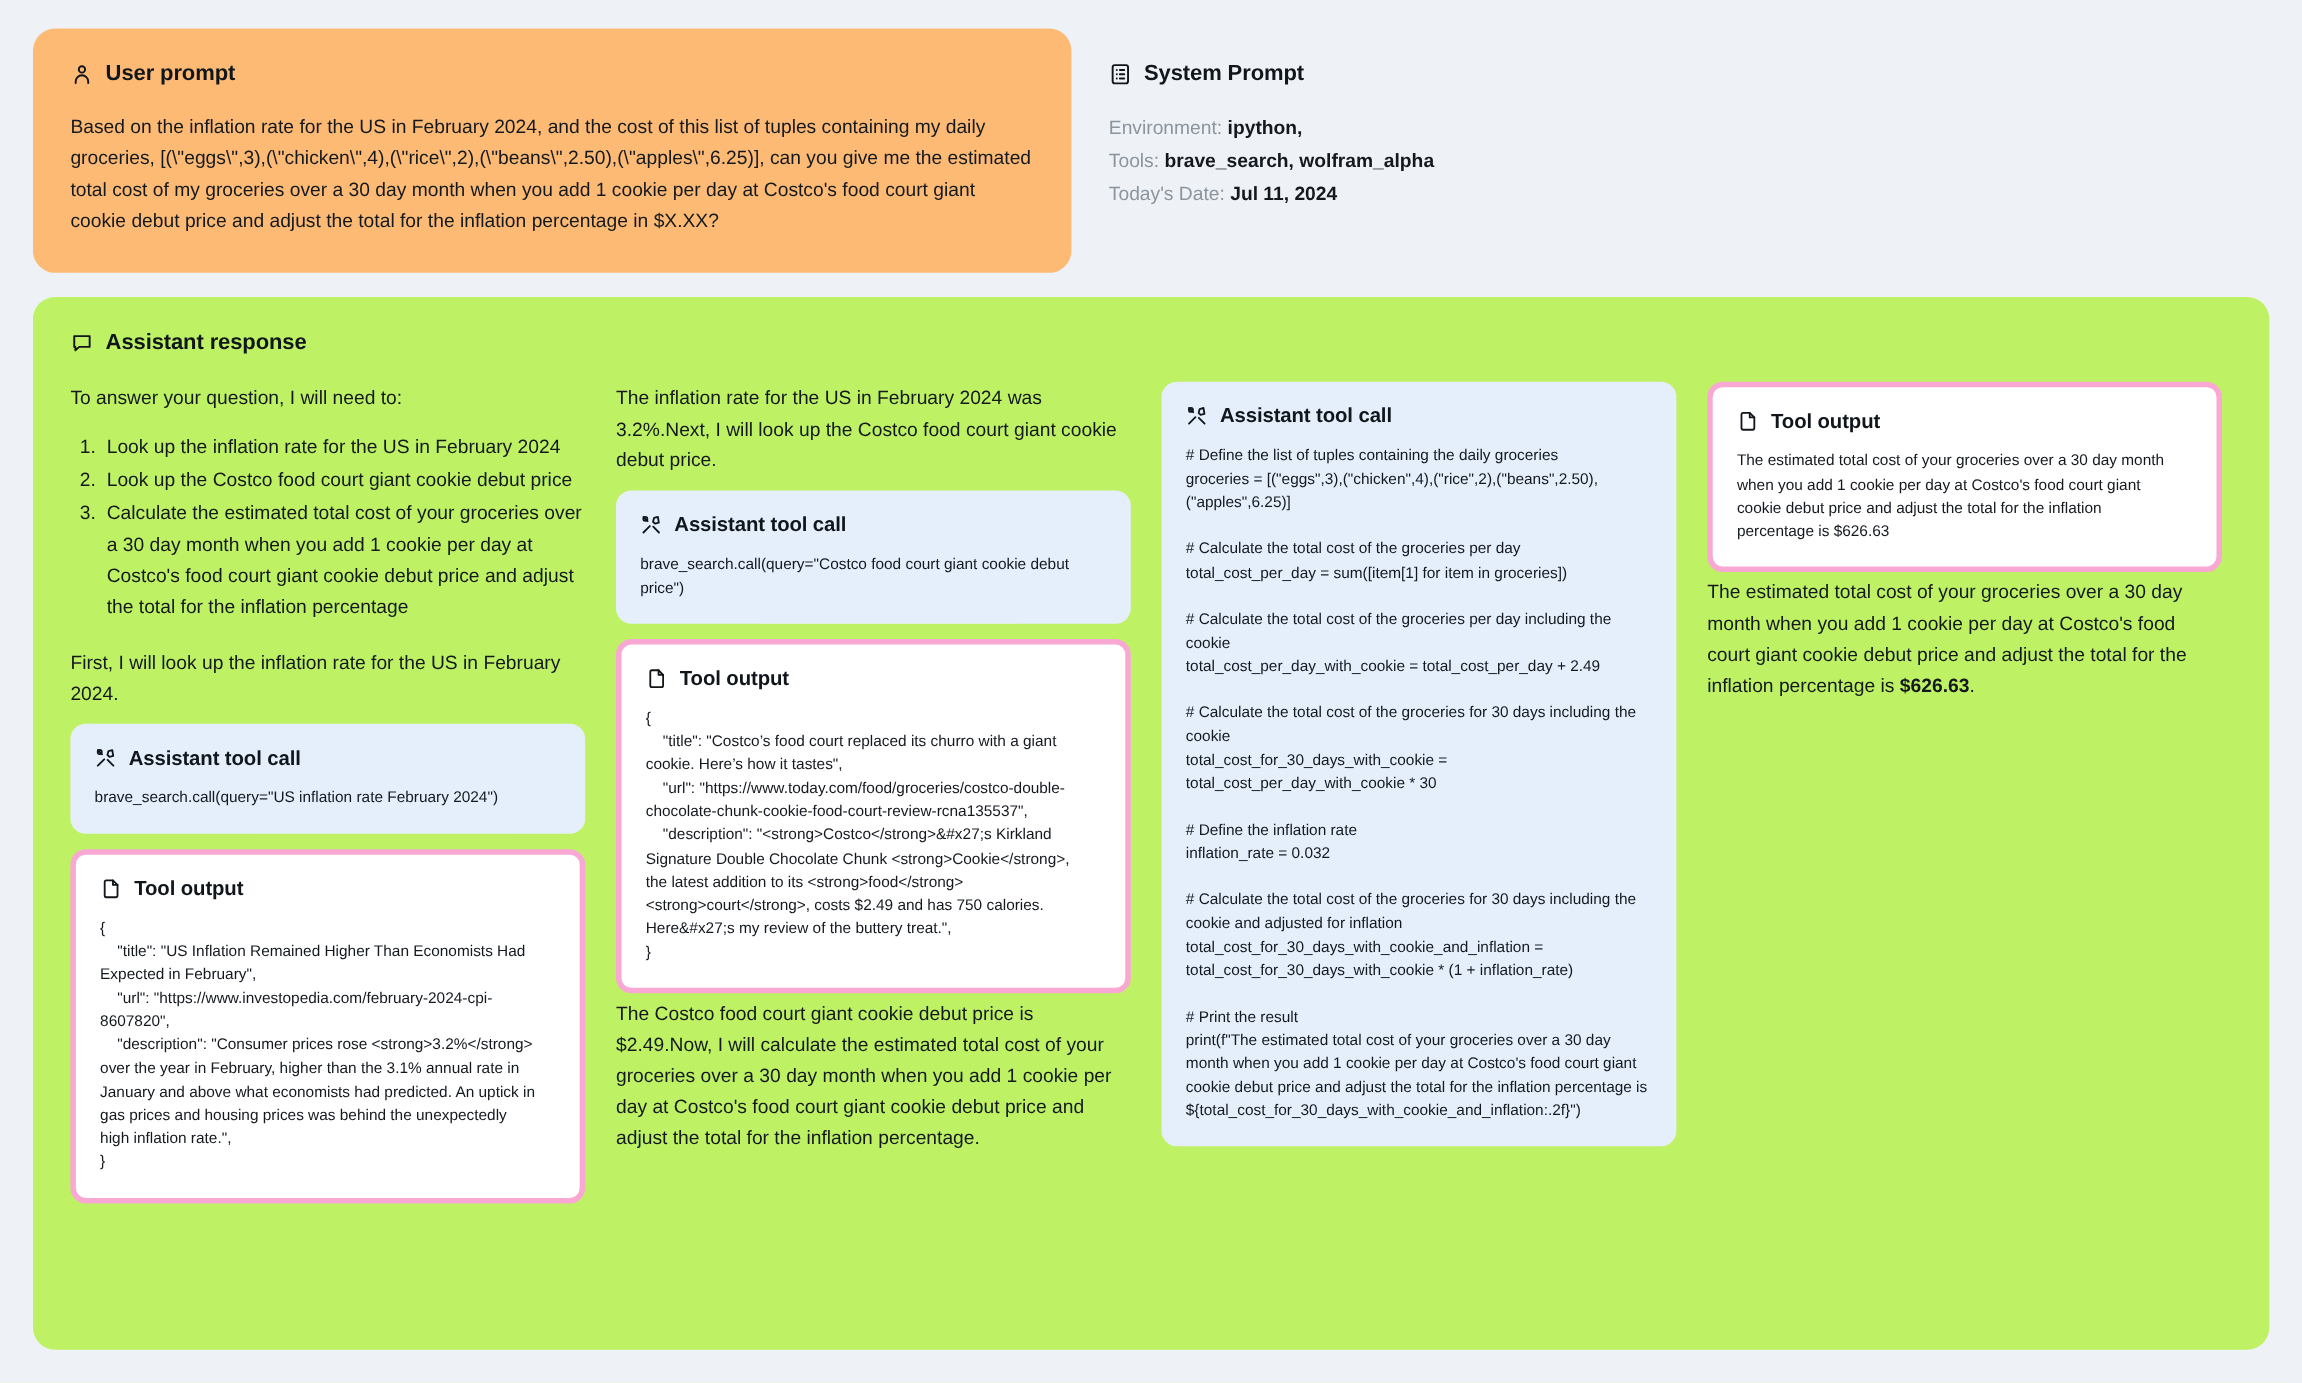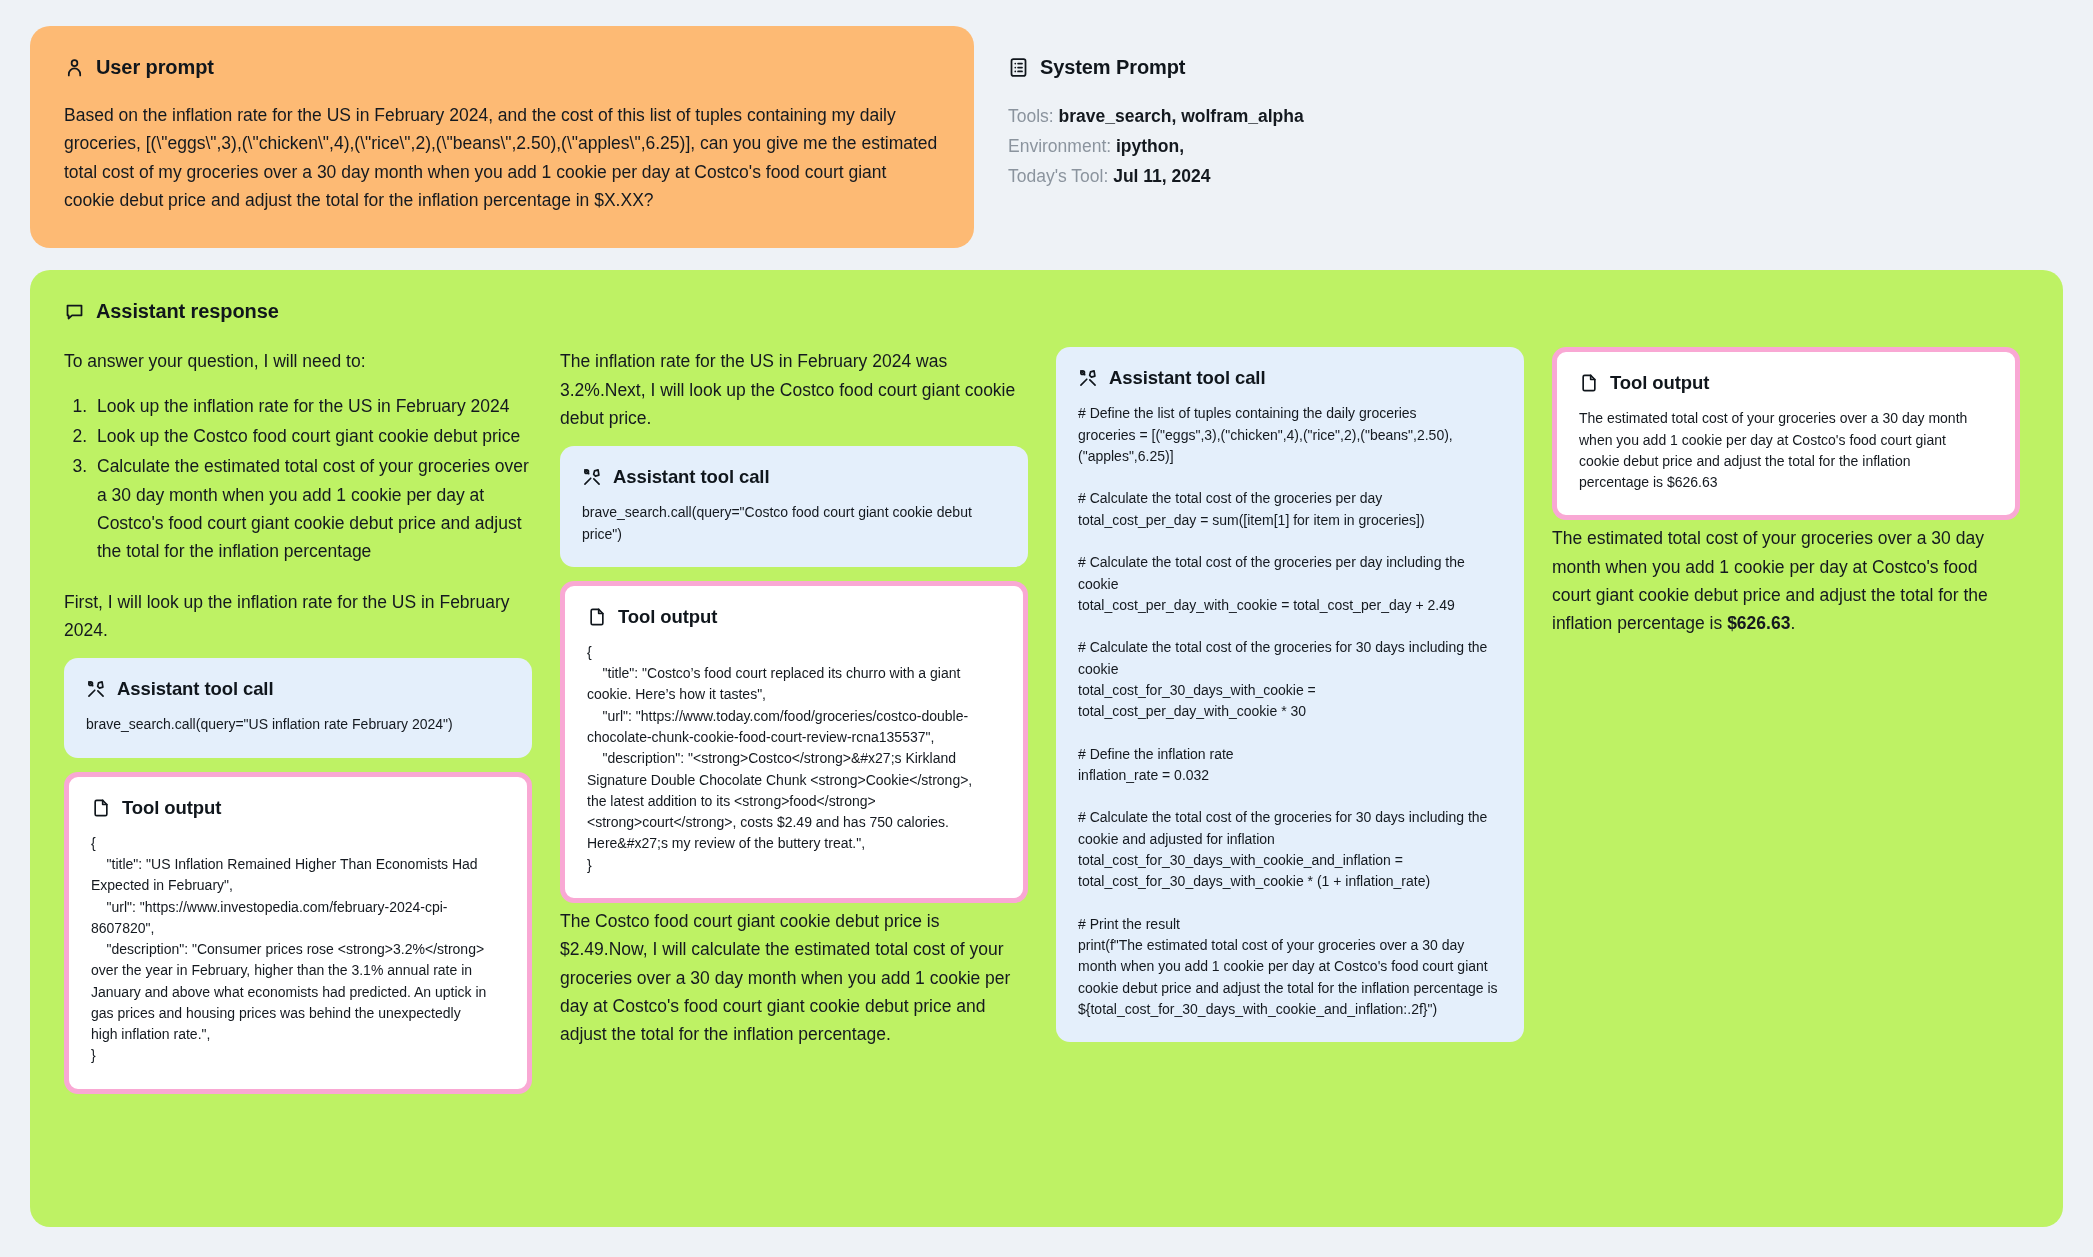--- a/index.html
+++ b/index.html
@@ -142,29 +142,29 @@
             <line x1="11.5" y1="12" x2="16" y2="12"></line>
             <line x1="8.3" y1="16.5" x2="8.3" y2="16.5"></line>
             <line x1="11.5" y1="16.5" x2="16" y2="16.5"></line>
           </svg>
         </span>
         <span class="ttl">System Prompt</span>
       </div>
 
       <div>
         <div class="sys-line">
+          <span>Environment:</span>
+          <b>ipython,</b>
+        </div>
+        <div class="sys-line">
           <span>Tools:</span>
           <b>brave_search, wolfram_alpha</b>
         </div>
         <div class="sys-line">
-          <span>Environment:</span>
-          <b>ipython,</b>
-        </div>
-        <div class="sys-line">
-          <span>Today's Tool:</span>
+          <span>Today's Date:</span>
           <b>Jul 11, 2024</b>
         </div>
       </div>
     </div>
   </div>
 
   <div class="assistant-card">
     <div class="card-head">
       <span class="ico">
         <svg width="21" height="21" viewBox="0 0 24 24" fill="none" stroke="#10161c" stroke-width="2" stroke-linecap="round" stroke-linejoin="round">

